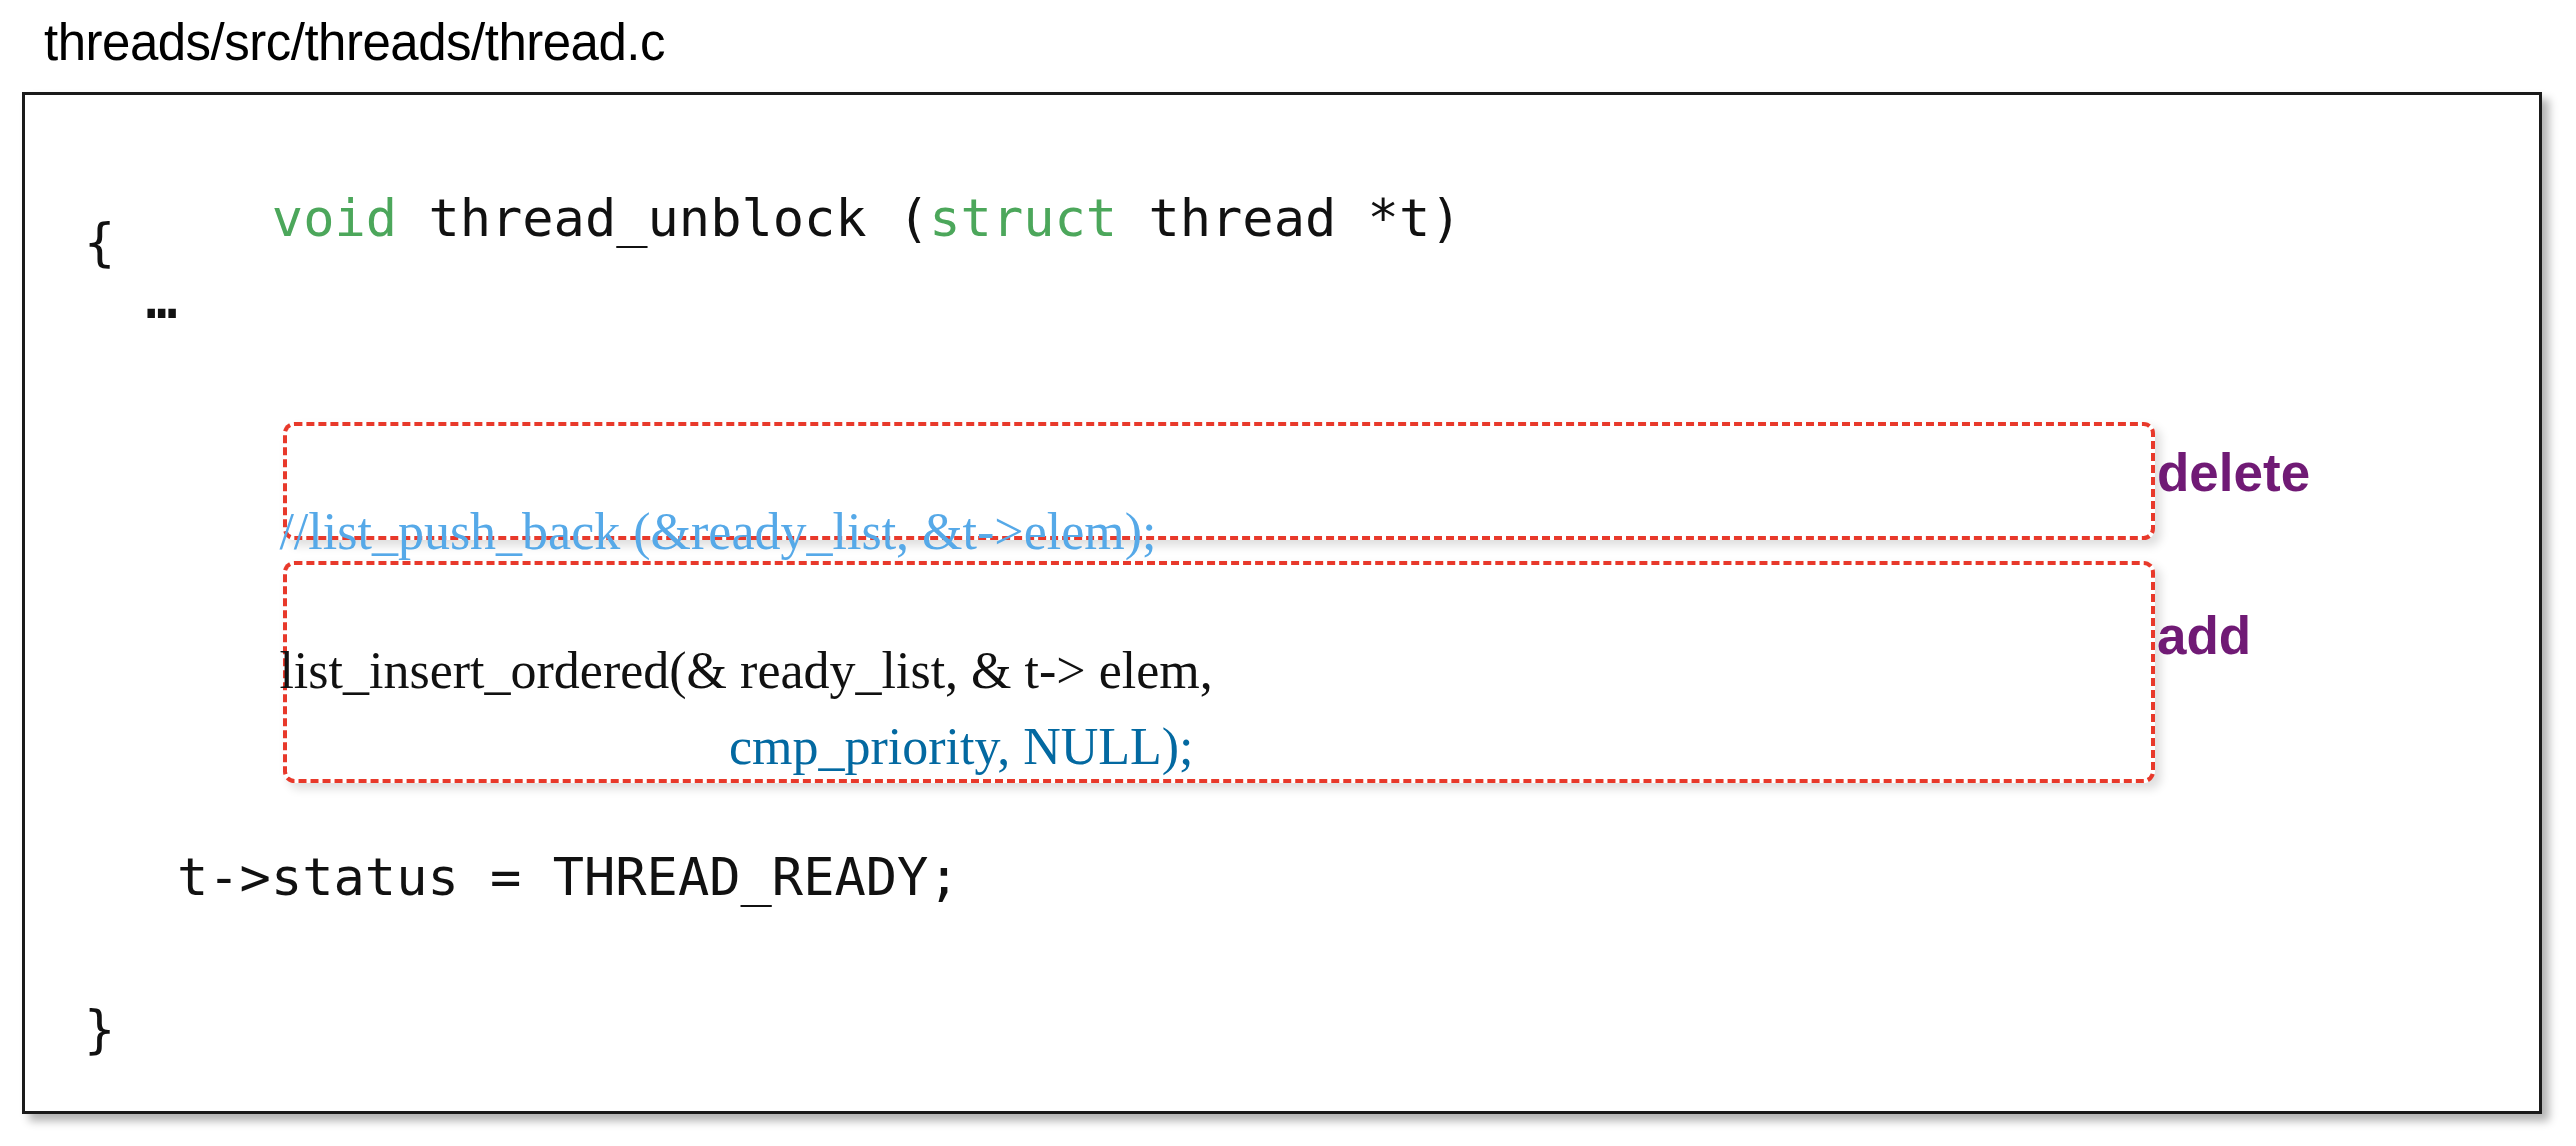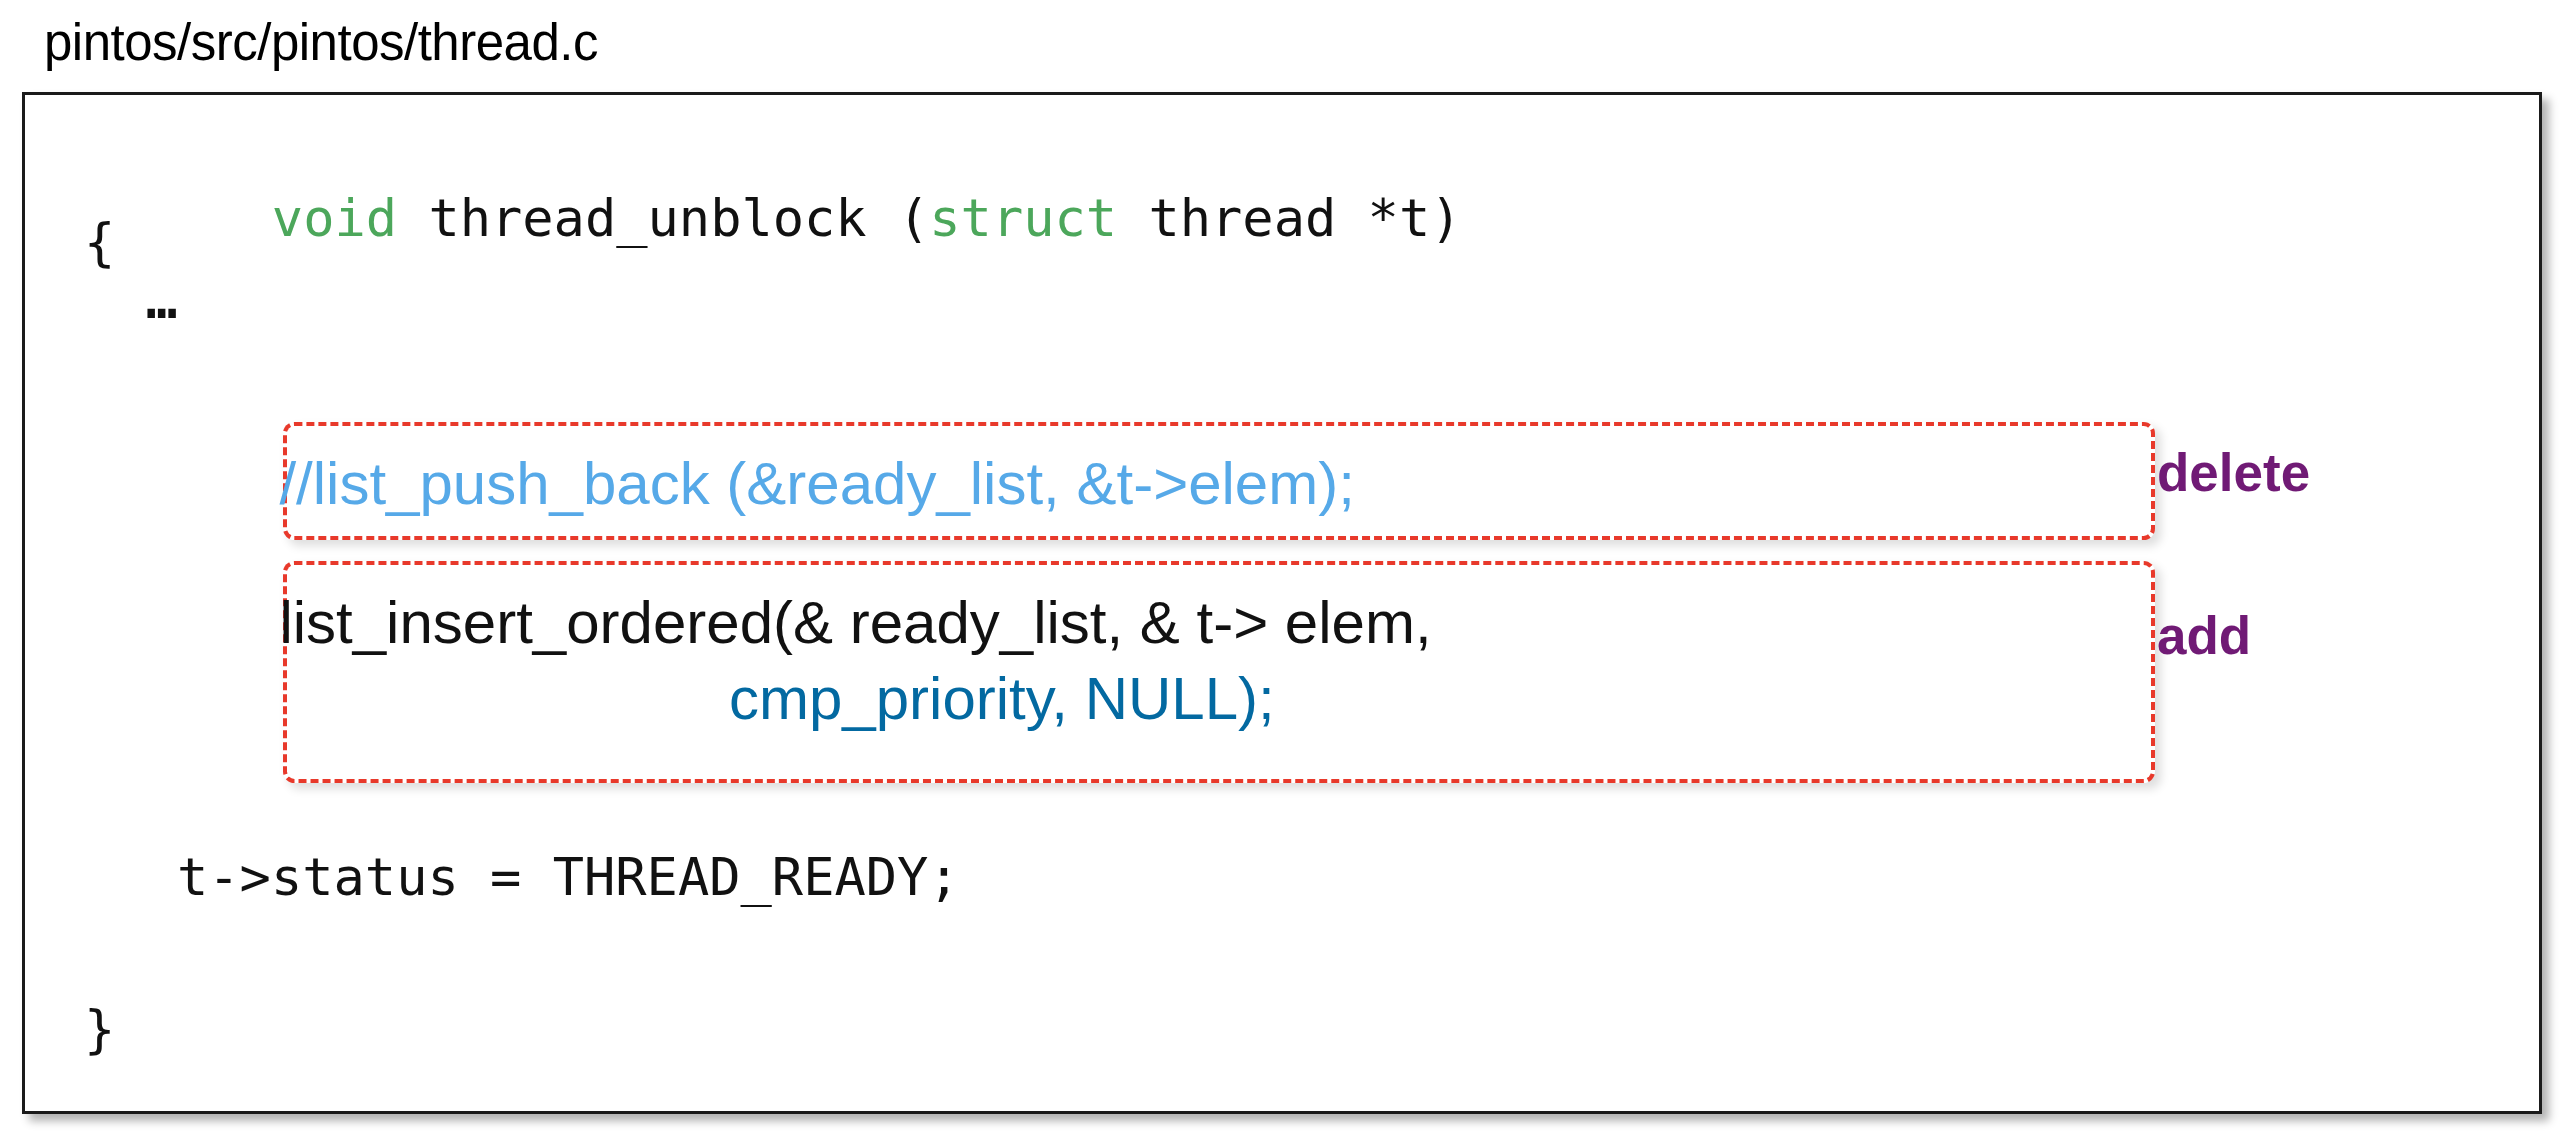--- a/index.html
+++ b/index.html
@@ -93,23 +93,24 @@
   #add-box {
     left: 258px;
     top: 466px;
     width: 1872px;
     height: 222px;
   }
 
   .boxed-code {
     position: absolute;
     white-space: pre;
-    font-family: Liberation Sans, sans-serif;
-    font-size: 60px;
+    font-family: Liberation Serif, serif;
+    font-size: 52px;
     line-height: 59px;
+    margin-top: 48px;
   }
 
   #delete-box-code {
     left: -7.6px;
     top: 27.5px;
     color: #56A9E8;
   }
   #add-box-code-line1 {
     left: -7.6px;
     top: 27.5px;
@@ -137,21 +138,21 @@
   }
   #add-label {
     left: 2132px;
     top: 512px;
     text-align: right;
   }
 </style>
 </head>
 <body>
 
-<div id="file-path-caption">pintos/src/pintos/thread.c</div>
+<div id="file-path-caption">threads/src/threads/thread.c</div>
 
 <div id="code-frame">
 
   <div id="code-listing">
 
     
     <div class="code-line" id="line-signature">
       <span class="kw">void</span><span> thread_unblock (</span><span class="kw">struct</span><span> thread *t)</span>
     </div>
 

